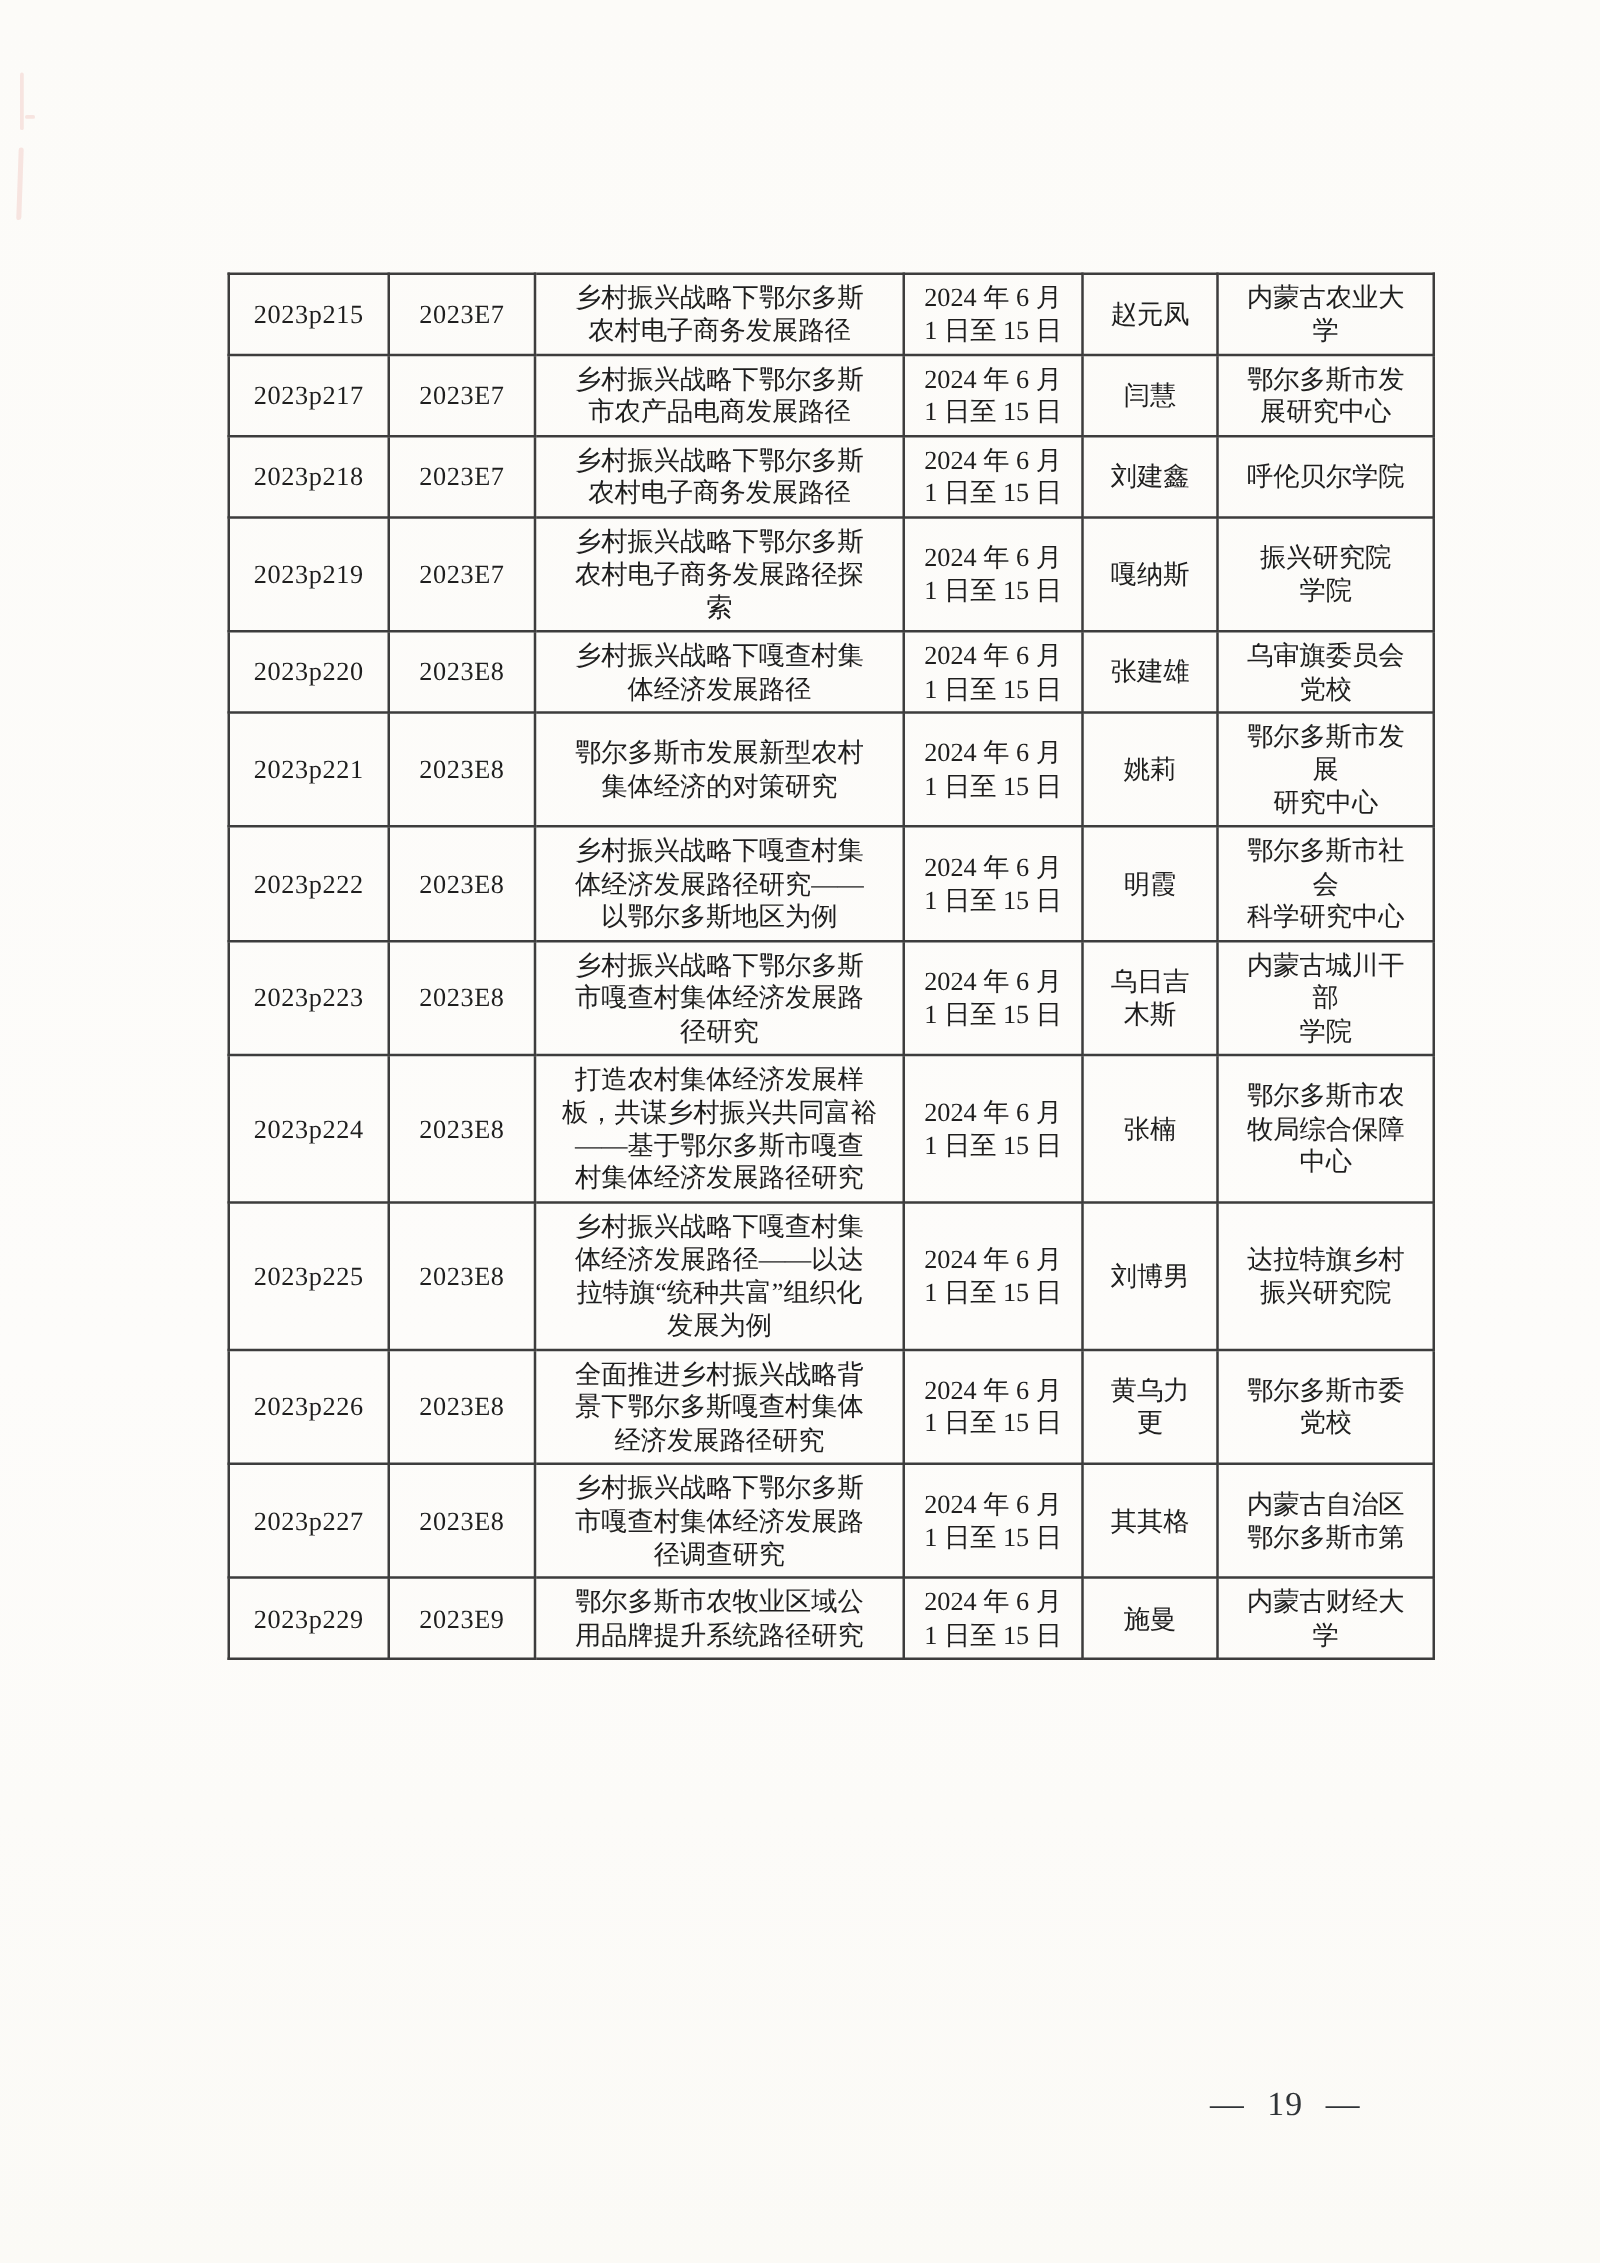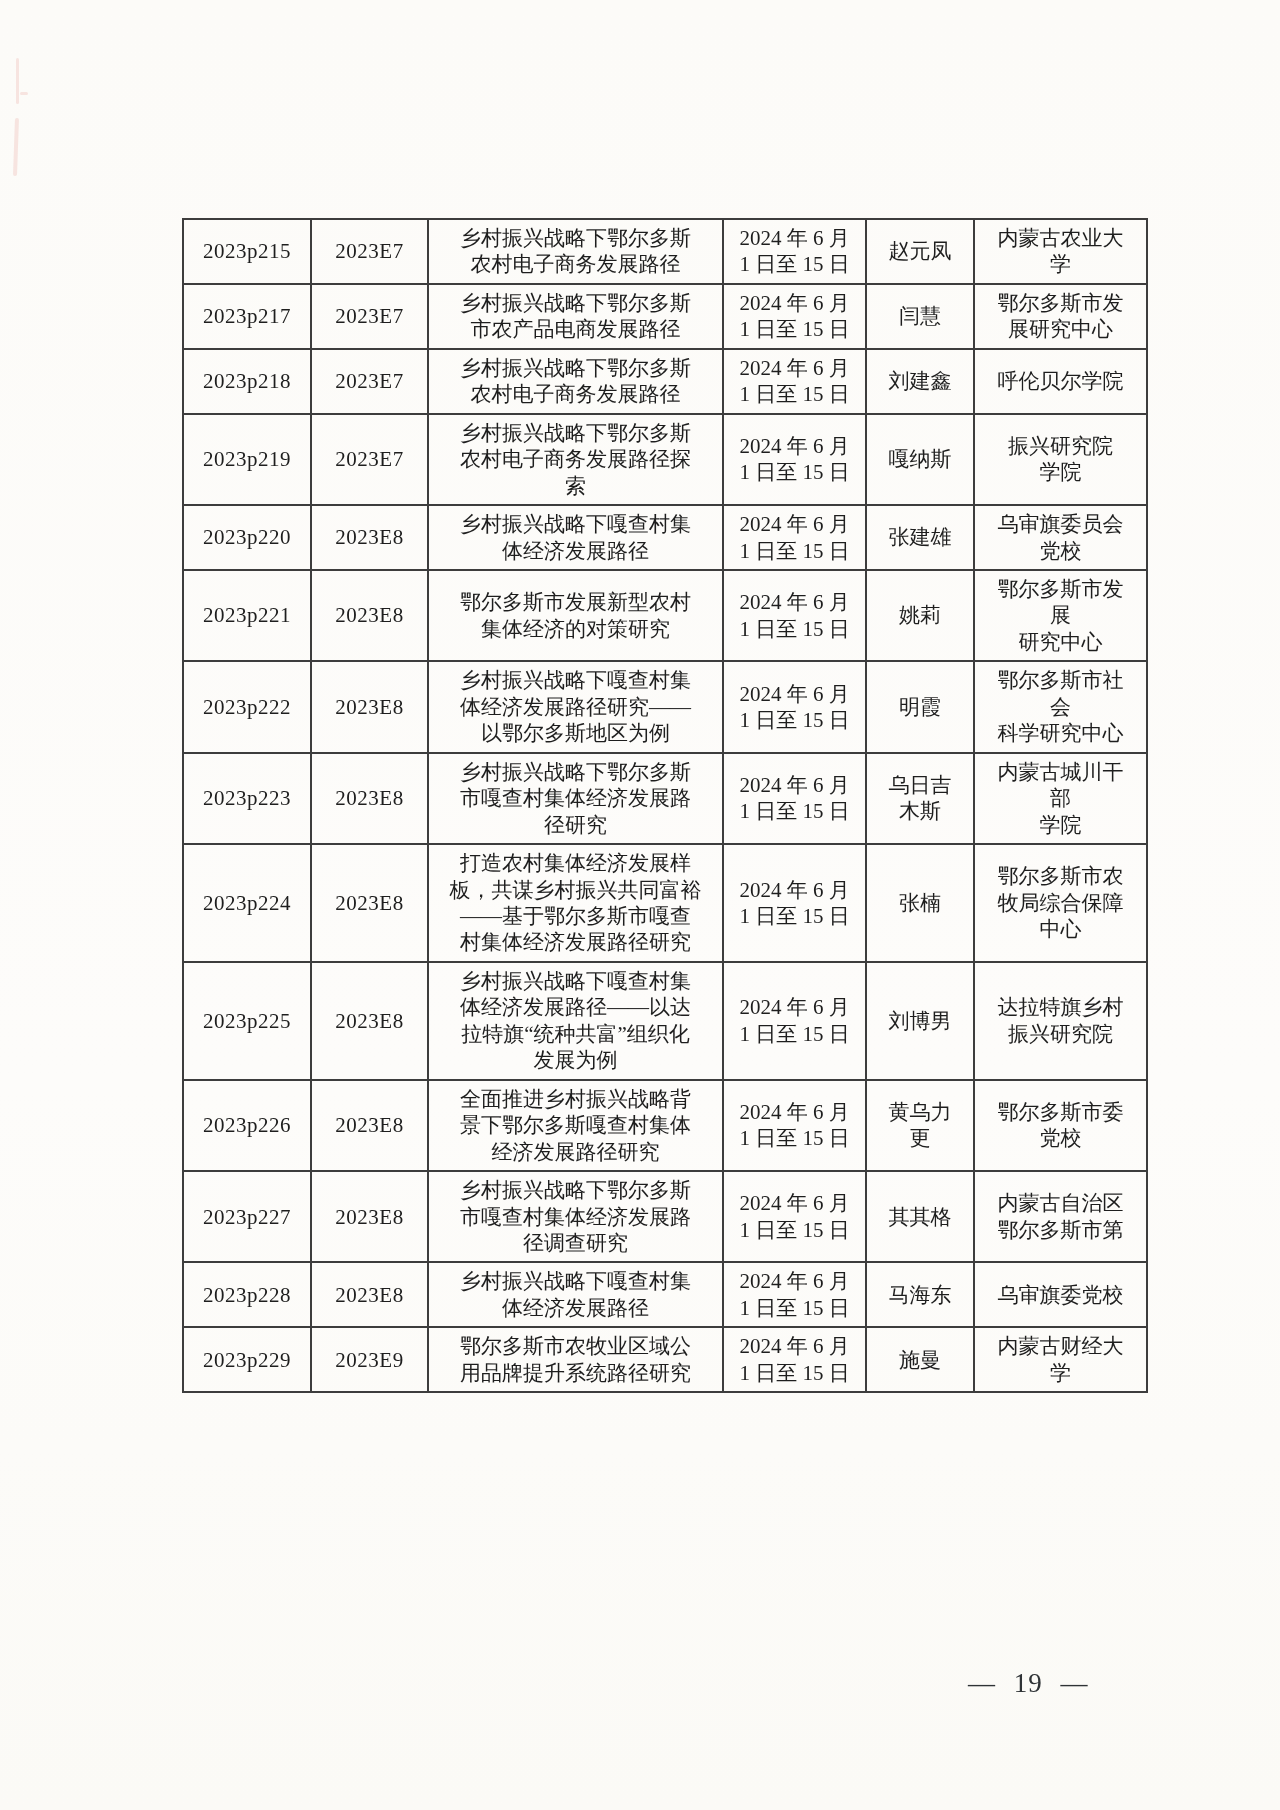--- a/index.html
+++ b/index.html
@@ -221,30 +221,20 @@
           <td class="c-title">乡村振兴战略下鄂尔多斯
 市嘎查村集体经济发展路
 径调查研究</td>
           <td class="c-date">2024 年 6 月
 1 日至 15 日</td>
           <td class="c-leader">其其格</td>
           <td class="c-org">内蒙古自治区
 鄂尔多斯市第</td>
         </tr>
         <tr>
-          <td class="c-id">2023p228</td>
-          <td class="c-code">2023E8</td>
-          <td class="c-title">乡村振兴战略下嘎查村集
-体经济发展路径</td>
-          <td class="c-date">2024 年 6 月
-1 日至 15 日</td>
-          <td class="c-leader">马海东</td>
-          <td class="c-org">乌审旗委党校</td>
-        </tr>
-        <tr>
           <td class="c-id">2023p229</td>
           <td class="c-code">2023E9</td>
           <td class="c-title">鄂尔多斯市农牧业区域公
 用品牌提升系统路径研究</td>
           <td class="c-date">2024 年 6 月
 1 日至 15 日</td>
           <td class="c-leader">施曼</td>
           <td class="c-org">内蒙古财经大
 学</td>
         </tr>

